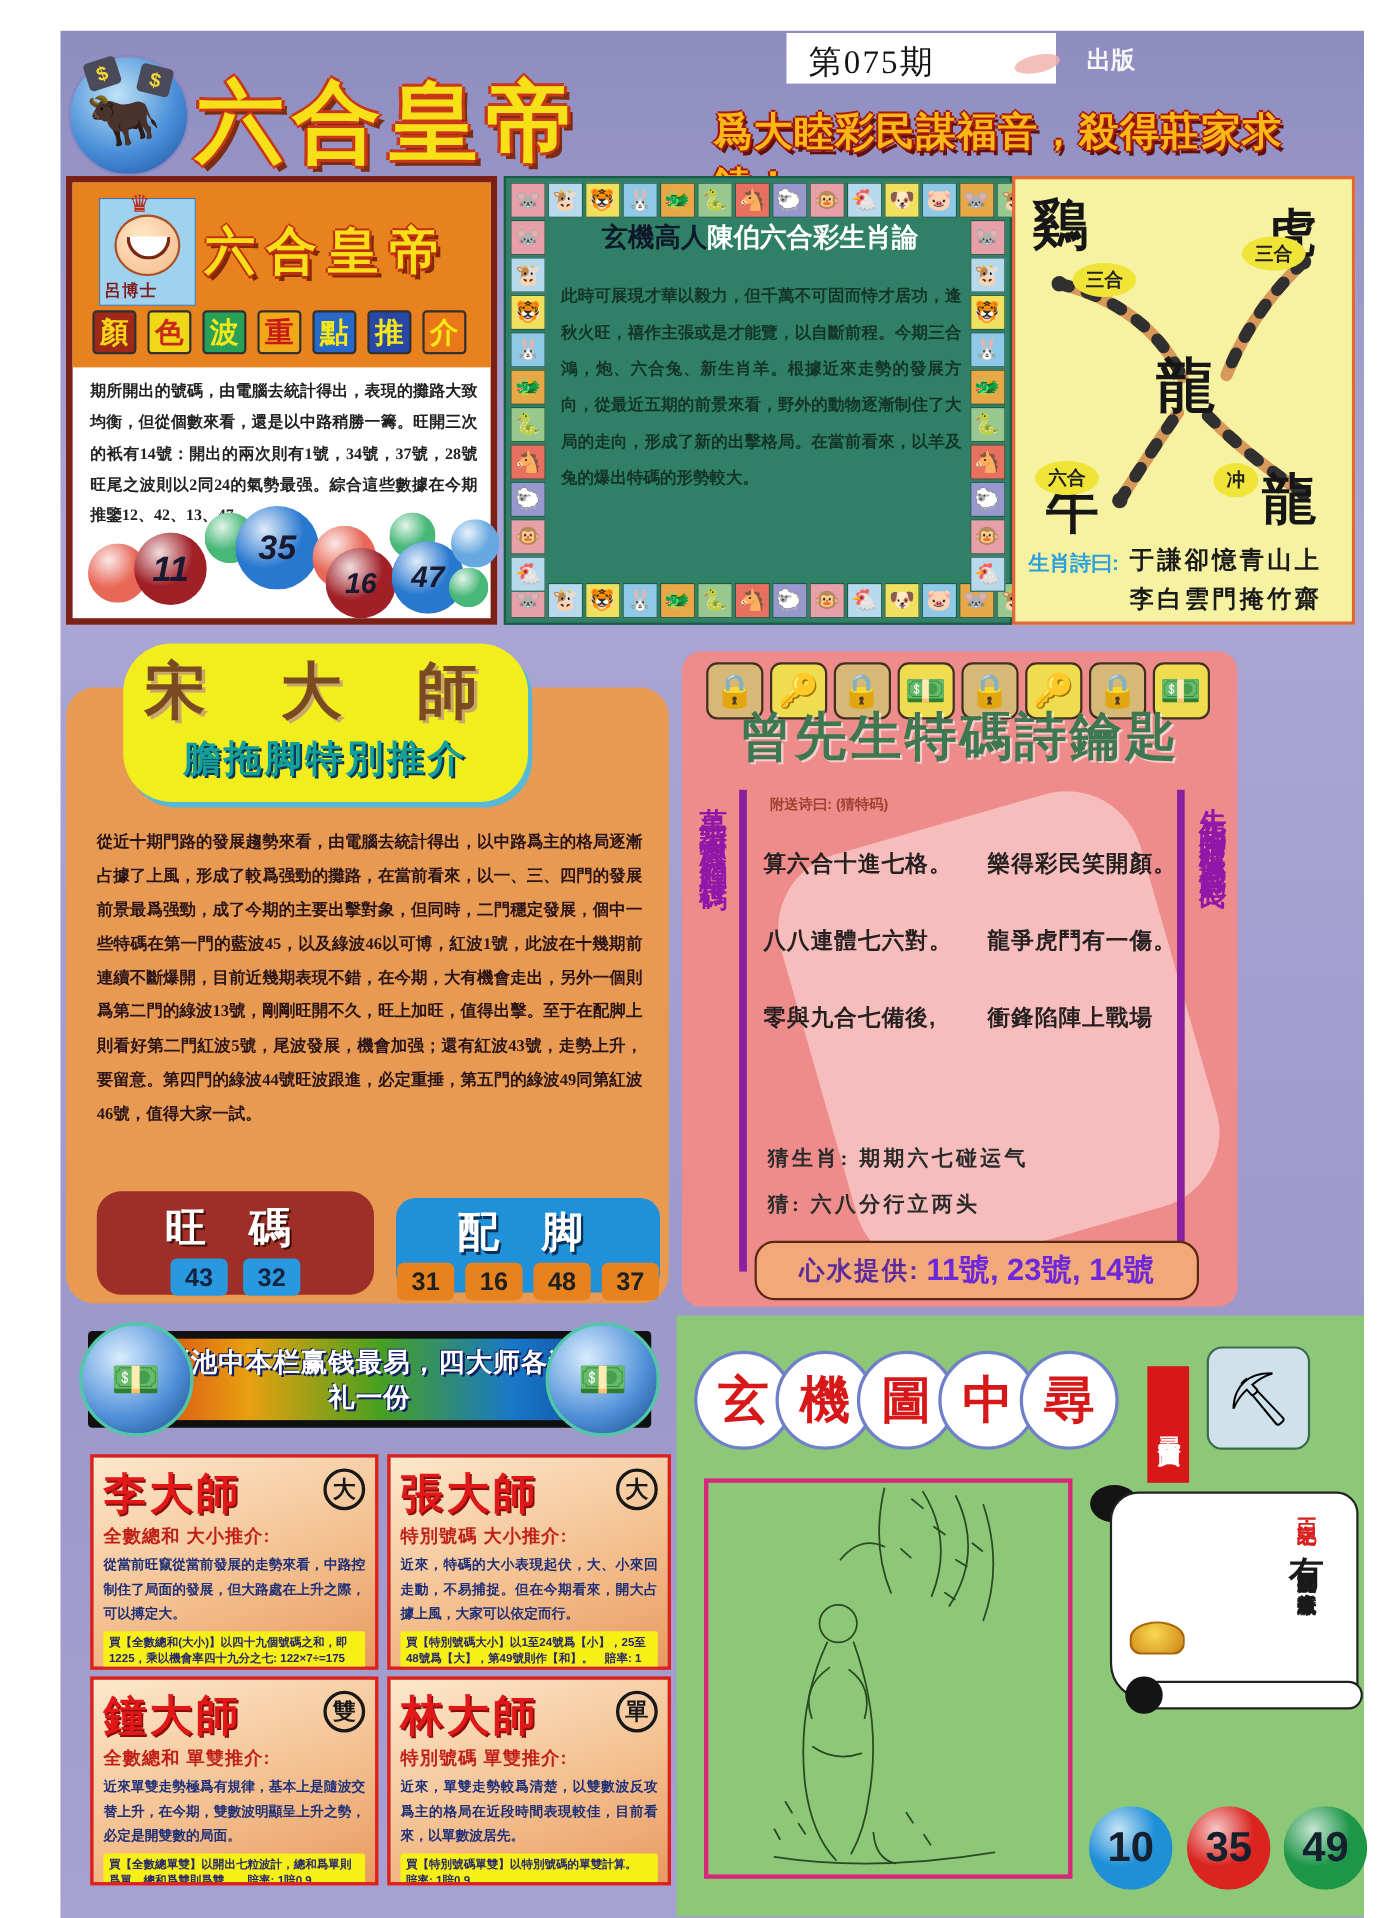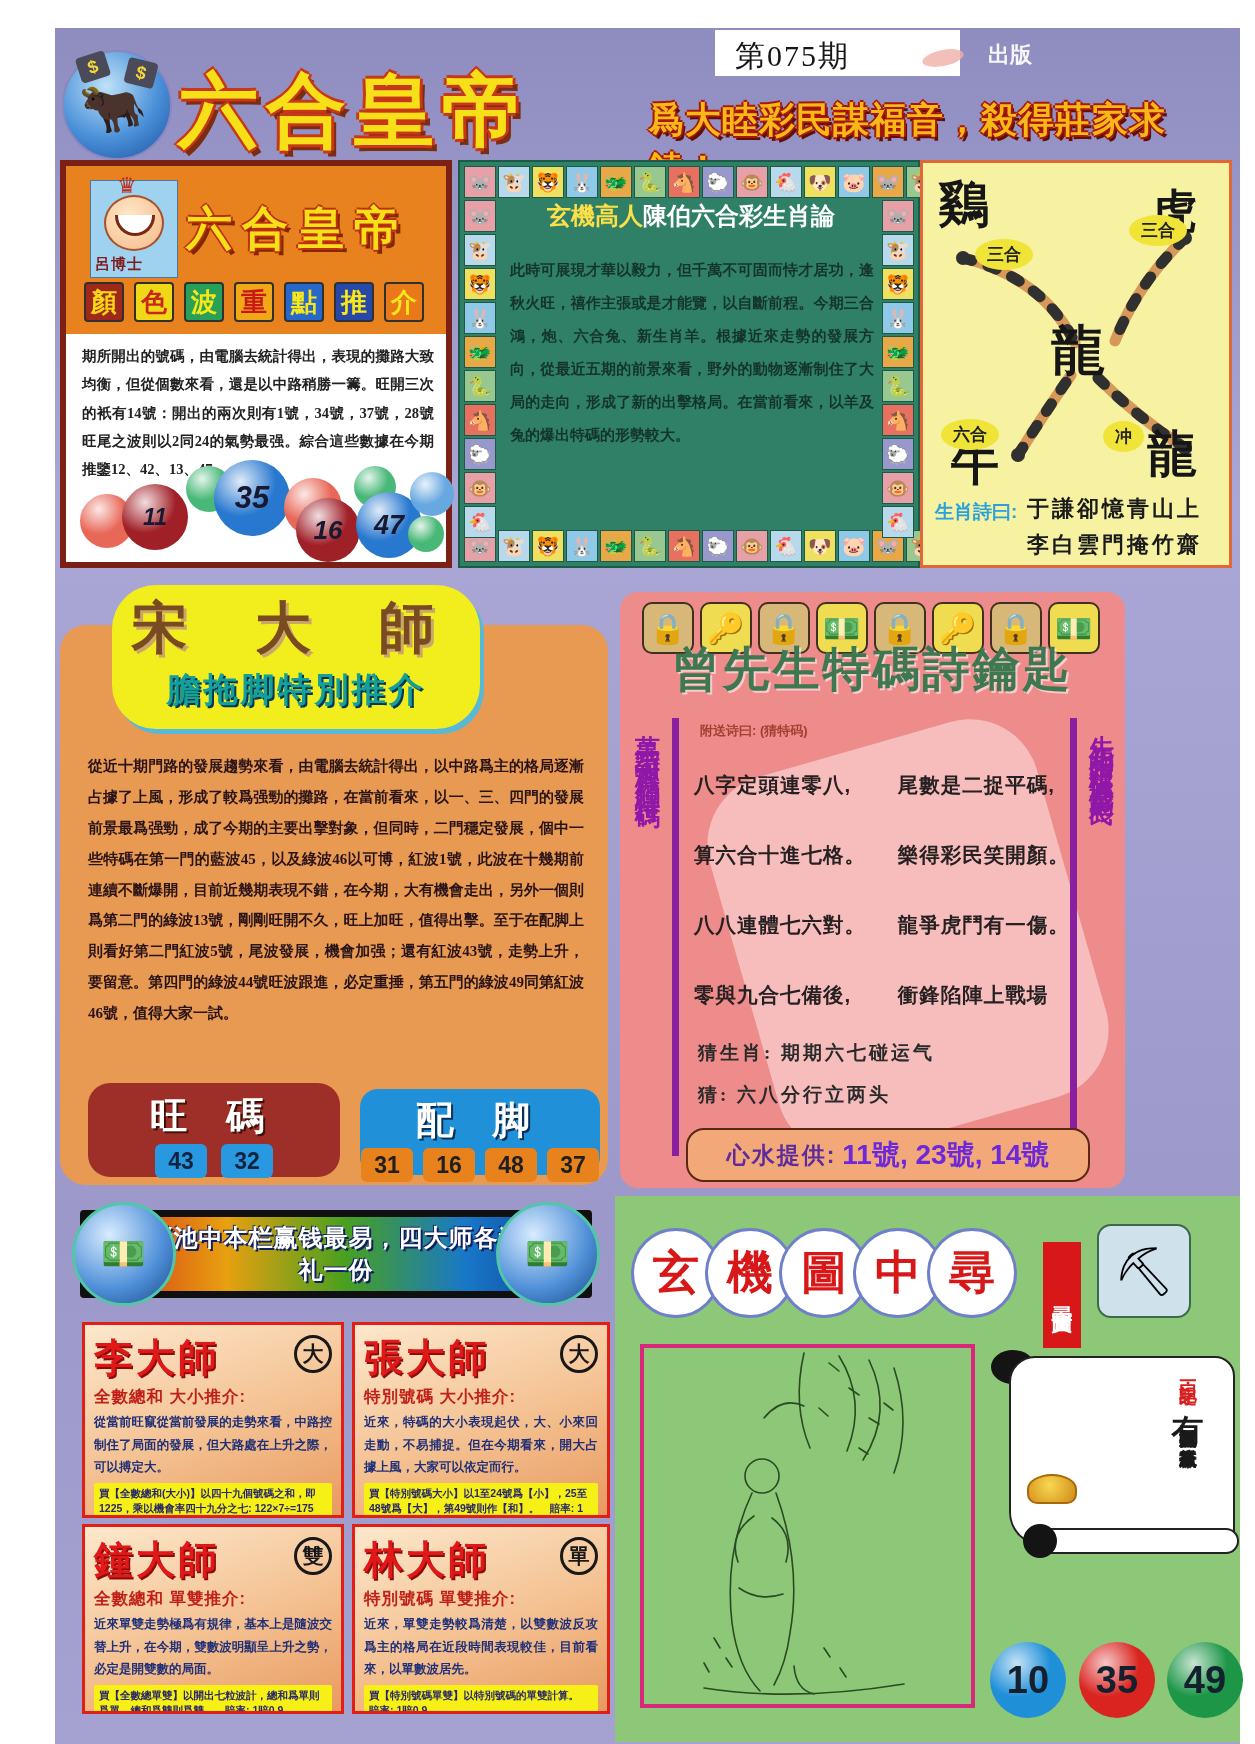--- a/index.html
+++ b/index.html
@@ -45,21 +45,21 @@
       font-style:italic;font-weight:bold;color:#181830;}
   
   .boxB{left:458px;top:160px;width:462px;height:408px;background:#2f8066;box-sizing:border-box;border:2px solid #1c5a46;}
   .zrow{position:absolute;display:flex;gap:2px;}
   .zrow.top{left:4px;top:4px;}
   .zrow.bottom{left:4px;bottom:4px;}
   .zrow.left{left:4px;top:38px;flex-direction:column;}
   .zrow.right{right:4px;top:38px;flex-direction:column;}
   .ztile{width:32px;height:32px;border:1px solid #1c5a46;font-size:19px;line-height:32px;text-align:center;box-sizing:border-box;}
   .boxB-title{position:absolute;left:40px;top:38px;width:382px;text-align:center;font-weight:bold;font-size:24px;white-space:nowrap;}
-  .boxB-title .pfx{color:#fde047;}
+  .boxB-title .pfx{color:#0f172a;}
   .boxB-title .main{color:#ffffff;}
   .boxB-body{position:absolute;left:50px;top:92px;width:364px;font-weight:bold;font-size:15px;line-height:2.2;
       color:#14342a;text-align:justify;font-family:"Liberation Serif",serif;}
   
   .boxC{left:920px;top:160px;width:312px;height:408px;background:#f6f2a2;border:3px solid #e06838;box-sizing:border-box;}
   .zc{position:absolute;font-family:"Liberation Serif",serif;font-weight:bold;color:#161616;}
   .lab{position:absolute;background:#f0e438;border-radius:50%;padding:4px 12px;font-weight:bold;font-size:17px;color:#222;
       font-family:"Liberation Serif",serif;}
   .poem-label{position:absolute;left:12px;top:336px;font-weight:bold;font-size:19px;color:#2aa0dc;}
   .poem-lines{position:absolute;left:104px;top:328px;font-family:"Liberation Serif",serif;font-weight:bold;
@@ -190,21 +190,21 @@
           <div class="ctile" style="background: rgb(40, 160, 88); color: rgb(248, 232, 24);">波</div>
           <div class="ctile" style="background: rgb(240, 168, 24); color: rgb(200, 24, 24);">重</div>
           <div class="ctile" style="background: rgb(40, 104, 200); color: rgb(248, 232, 24);">點</div>
           <div class="ctile" style="background: rgb(40, 72, 168); color: rgb(248, 232, 24);">推</div>
           <div class="ctile" style="background: rgb(232, 120, 24); color: rgb(248, 232, 24);">介</div>
         </div>
     </div>
     <div class="boxA-body">期所開出的號碼，由電腦去統計得出，表現的攤路大致均衡，但從個數來看，還是以中路稍勝一籌。旺開三次的衹有14號：開出的兩次則有1號，34號，37號，28號旺尾之波則以2同24的氣勢最强。綜合這些數據在今期推鑒12、42、13、47。</div>
     <div class="cluster">
       <div class="ball" style="left: 14px; top: 36px; width: 54px; height: 54px; background: radial-gradient(circle at 35% 28%, rgba(255, 255, 255, 0.85), rgba(255, 255, 255, 0) 48%), rgb(232, 104, 88);"></div>
-      <div class="ball" style="left: 56px; top: 26px; width: 66px; height: 66px; font-size: 23px; background: radial-gradient(circle at 35% 28%, rgba(255, 255, 255, 0.85), rgba(255, 255, 255, 0) 48%), rgb(160, 32, 40);">11</div>
+      <div class="ball" style="left: 56px; top: 26px; width: 66px; height: 66px; font-size: 32px; background: radial-gradient(circle at 35% 28%, rgba(255, 255, 255, 0.85), rgba(255, 255, 255, 0) 48%), rgb(160, 32, 40);">11</div>
       <div class="ball" style="left: 120px; top: 8px; width: 46px; height: 46px; background: radial-gradient(circle at 35% 28%, rgba(255, 255, 255, 0.85), rgba(255, 255, 255, 0) 48%), rgb(72, 184, 120);"></div>
       <div class="ball" style="left: 148px; top: 2px; width: 76px; height: 76px; font-size: 31px; background: radial-gradient(circle at 35% 28%, rgba(255, 255, 255, 0.85), rgba(255, 255, 255, 0) 48%), rgb(40, 120, 208);">35</div>
       <div class="ball" style="left: 218px; top: 20px; width: 58px; height: 58px; background: radial-gradient(circle at 35% 28%, rgba(255, 255, 255, 0.85), rgba(255, 255, 255, 0) 48%), rgb(232, 104, 88);"></div>
       <div class="ball" style="left: 230px; top: 40px; width: 64px; height: 64px; font-size: 26px; background: radial-gradient(circle at 35% 28%, rgba(255, 255, 255, 0.85), rgba(255, 255, 255, 0) 48%), rgb(160, 32, 40);">16</div>
       <div class="ball" style="left: 288px; top: 8px; width: 42px; height: 42px; background: radial-gradient(circle at 35% 28%, rgba(255, 255, 255, 0.85), rgba(255, 255, 255, 0) 48%), rgb(72, 184, 120);"></div>
       <div class="ball" style="left: 290px; top: 34px; width: 66px; height: 66px; font-size: 27px; background: radial-gradient(circle at 35% 28%, rgba(255, 255, 255, 0.85), rgba(255, 255, 255, 0) 48%), rgb(40, 120, 208);">47</div>
       <div class="ball" style="left: 344px; top: 14px; width: 44px; height: 44px; background: radial-gradient(circle at 35% 28%, rgba(255, 255, 255, 0.85), rgba(255, 255, 255, 0) 48%), rgb(104, 168, 224);"></div>
       <div class="ball" style="left: 342px; top: 58px; width: 36px; height: 36px; background: radial-gradient(circle at 35% 28%, rgba(255, 255, 255, 0.85), rgba(255, 255, 255, 0) 48%), rgb(72, 184, 120);"></div>
     </div>
   </div>
@@ -343,24 +343,20 @@
         <div class="ktile" style="background: rgb(240, 220, 80);">💵</div>
       </div>
     <div class="boxE-title">曾先生特碼詩鑰匙</div>
 
     <div class="vbar" style="left:52px;top:126px;height:438px;"></div>
     <div class="vbar" style="right:48px;top:126px;height:438px;"></div>
 
     <div class="poem-intro">附送诗曰: (猜特码)</div>
     <div class="poemgrid">
       <div class="prow">
-          <span class="l">八字定頭連零八,</span>
-          <span>尾數是二捉平碼,</span>
-        </div>
-      <div class="prow">
           <span class="l">算六合十進七格。</span>
           <span>樂得彩民笑開顏。</span>
         </div>
       <div class="prow">
           <span class="l">八八連體七六對。</span>
           <span>龍爭虎鬥有一傷。</span>
         </div>
       <div class="prow">
           <span class="l">零與九合七備後,</span>
           <span>衝鋒陷陣上戰場</span>

